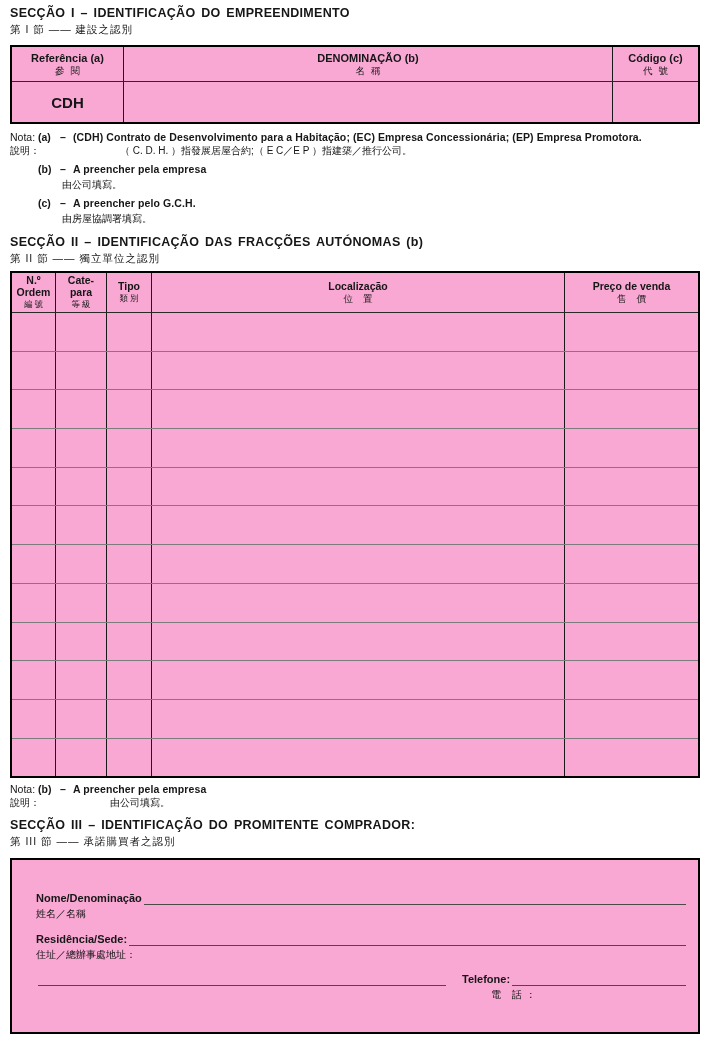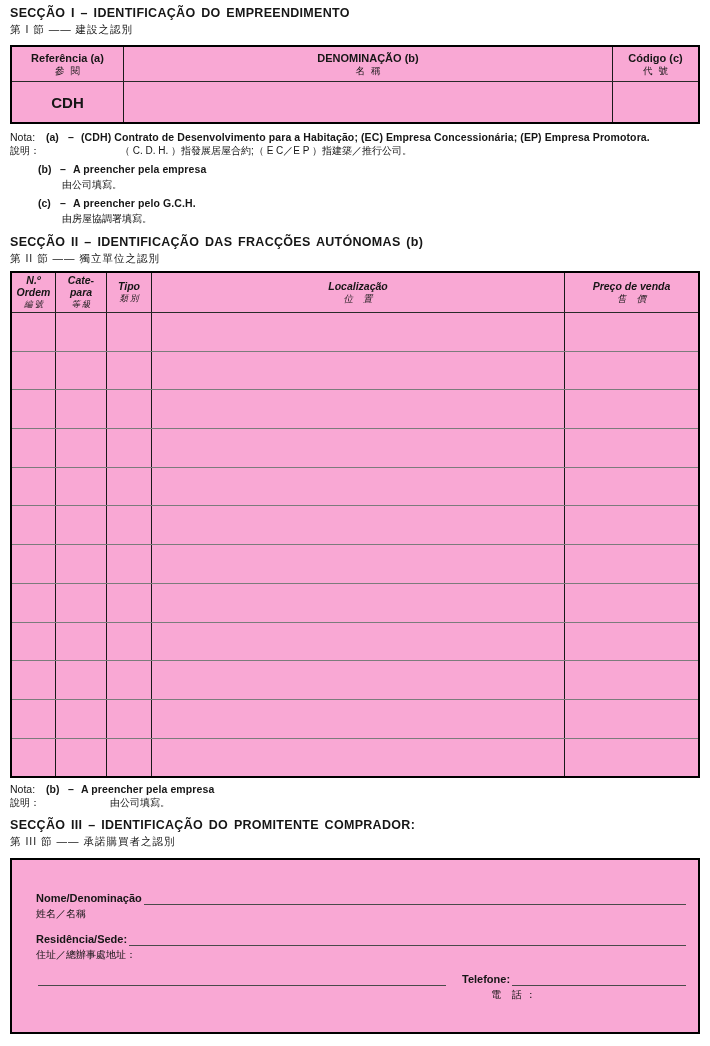--- a/index.html
+++ b/index.html
@@ -26,31 +26,31 @@
   .hd-pt{font-size:11px;font-weight:700;line-height:13px;}
   .hd-zh{font-size:9.5px;line-height:12px;letter-spacing:6px;text-indent:6px;}
   .s1-row{height:40px;border-bottom:1px solid #6d6d6d;}
   .s1-row:last-child{border-bottom:none;}
   .s1-cell{border-right:1.5px solid #1a1a1a;display:flex;align-items:center;justify-content:center;font-size:15px;font-weight:bold;}
   .s1-cell:last-child{border-right:none;}
 
   
   .notes{margin-top:7px;font-size:10.5px;}
   .note-line{display:flex;line-height:13px;}
-  .nl-nota{width:36px;flex:none;font-weight:400;}
+  .nl-nota{width:28px;flex:none;font-weight:400;}
   .nl-key{width:22px;flex:none;font-weight:700;}
   .nl-dash{width:13px;flex:none;font-weight:700;}
   .nl-text{font-weight:700;letter-spacing:.1px;}
   .note-zh{font-size:10px;line-height:13px;display:flex;margin-top:0;gap:48px;}
   .sub-note{margin-left:28px;margin-top:6px;}
   .sub-zh{margin-left:52px;margin-top:2px;font-size:10px;line-height:13px;}
 
   
   .s2-table{margin-top:6px;}
-  .s2-grid{display:grid;grid-template-columns:44px 51px 45px 1fr 133px;font-style:italic;}
+  .s2-grid{display:grid;grid-template-columns:44px 51px 45px 1fr 133px;}
   .s2-head{height:39px;border-bottom:1.5px solid #2a2a2a;}
   .s2-hcell{border-right:1.5px solid #1a1a1a;display:flex;flex-direction:column;align-items:center;justify-content:center;}
   .s2-hcell:last-child{border-right:none;}
   .s2-hd-pt{font-size:10.5px;font-weight:700;line-height:11.5px;}
   .s2-hd-zh{font-size:8.5px;line-height:11px;letter-spacing:2px;text-indent:2px;margin-top:1px;}
   .s2-hd-zh.wide{letter-spacing:10px;text-indent:10px;font-size:9.5px;}
   .s2-row{height:37.7px;border-top:1px solid #7c7c7c;}
   .s2-row:first-child{border-top:none;}
   .s2-cell{border-right:1.5px solid #1a1a1a;}
   .s2-cell:last-child{border-right:none;}

